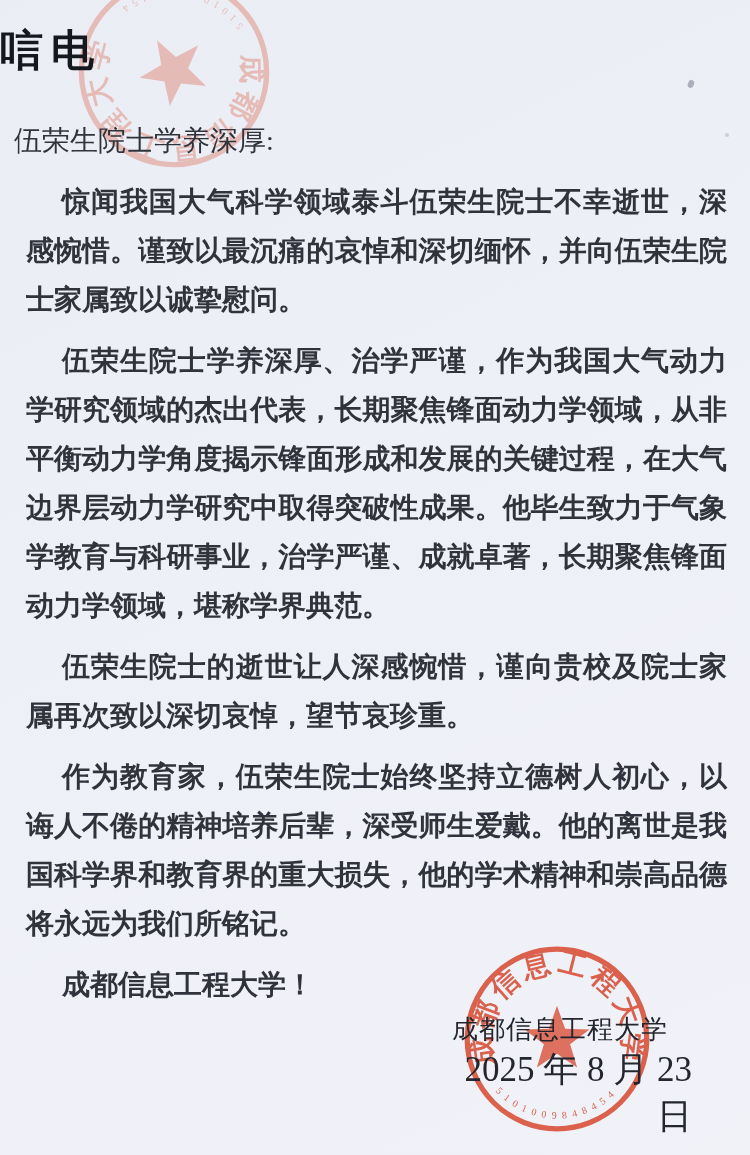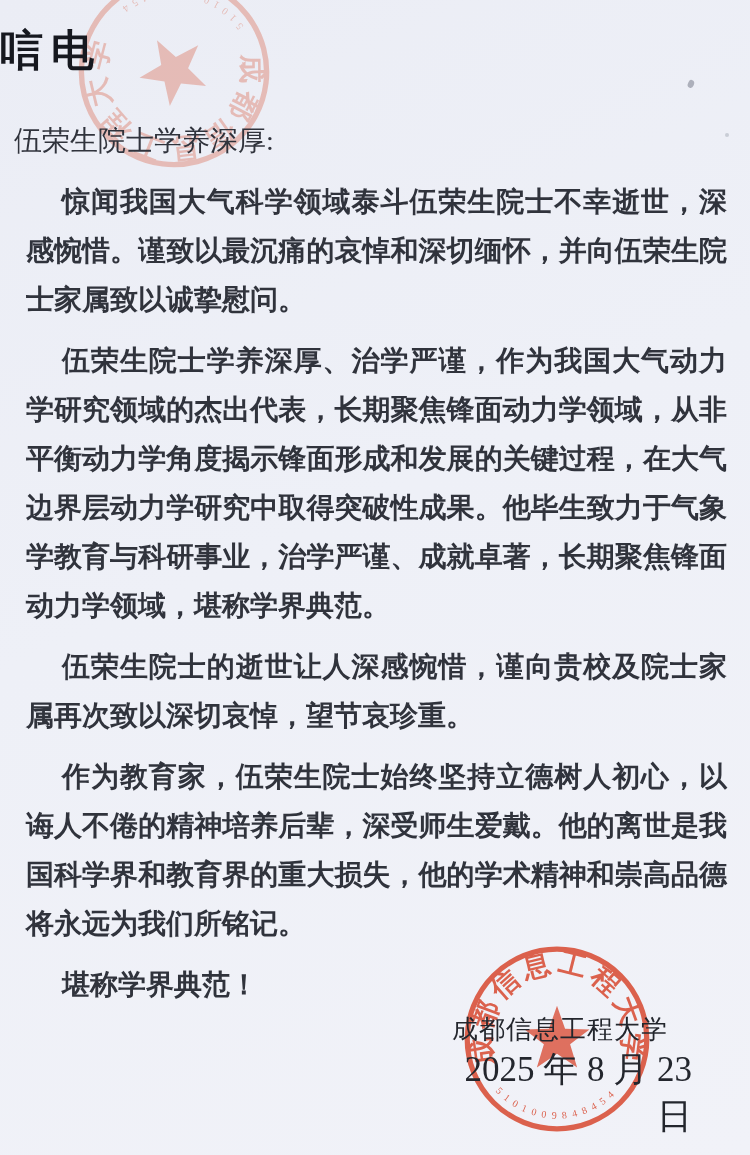--- a/index.html
+++ b/index.html
@@ -100,21 +100,21 @@
   </svg>
 
   <h1 class="title">唁电</h1>
 
   <div class="body-text">
     <p class="salutation">伍荣生院士学养深厚:</p>
     <p class="para">惊闻我国大气科学领域泰斗伍荣生院士不幸逝世，深感惋惜。谨致以最沉痛的哀悼和深切缅怀，并向伍荣生院士家属致以诚挚慰问。</p>
     <p class="para">伍荣生院士学养深厚、治学严谨，作为我国大气动力学研究领域的杰出代表，长期聚焦锋面动力学领域，从非平衡动力学角度揭示锋面形成和发展的关键过程，在大气边界层动力学研究中取得突破性成果。他毕生致力于气象学教育与科研事业，治学严谨、成就卓著，长期聚焦锋面动力学领域，堪称学界典范。</p>
     <p class="para">伍荣生院士的逝世让人深感惋惜，谨向贵校及院士家属再次致以深切哀悼，望节哀珍重。</p>
     <p class="para">作为教育家，伍荣生院士始终坚持立德树人初心，以诲人不倦的精神培养后辈，深受师生爱戴。他的离世是我国科学界和教育界的重大损失，他的学术精神和崇高品德将永远为我们所铭记。</p>
-    <p class="para">堪称学界典范！</p>
+    <p class="para">成都信息工程大学！</p>
   </div>
 
   <svg class="seal seal-bottom" viewBox="0 0 200 200">
     <defs>
       <path id="arcBotSeal" d="M 42.7 140.2 A 70 70 0 1 1 157.3 140.2" fill="none"></path>
       <path id="serBotSeal" d="M 27.1 144.4 A 87 87 0 0 0 172.9 144.4" fill="none"></path>
     </defs>
     <circle cx="100" cy="100" r="94.5" fill="none" stroke="#d94e36" stroke-width="5.5"></circle>
     <polygon fill="#d94e36" fill-opacity="0.9" points="100,65 108.5,89.3 134.2,89.9 113.8,105.5 121.2,130.1 100,115.5 78.8,130.1 86.2,105.5 65.8,89.9 91.5,89.3"></polygon>
     <text class="arc-chars" fill="#d94e36">

